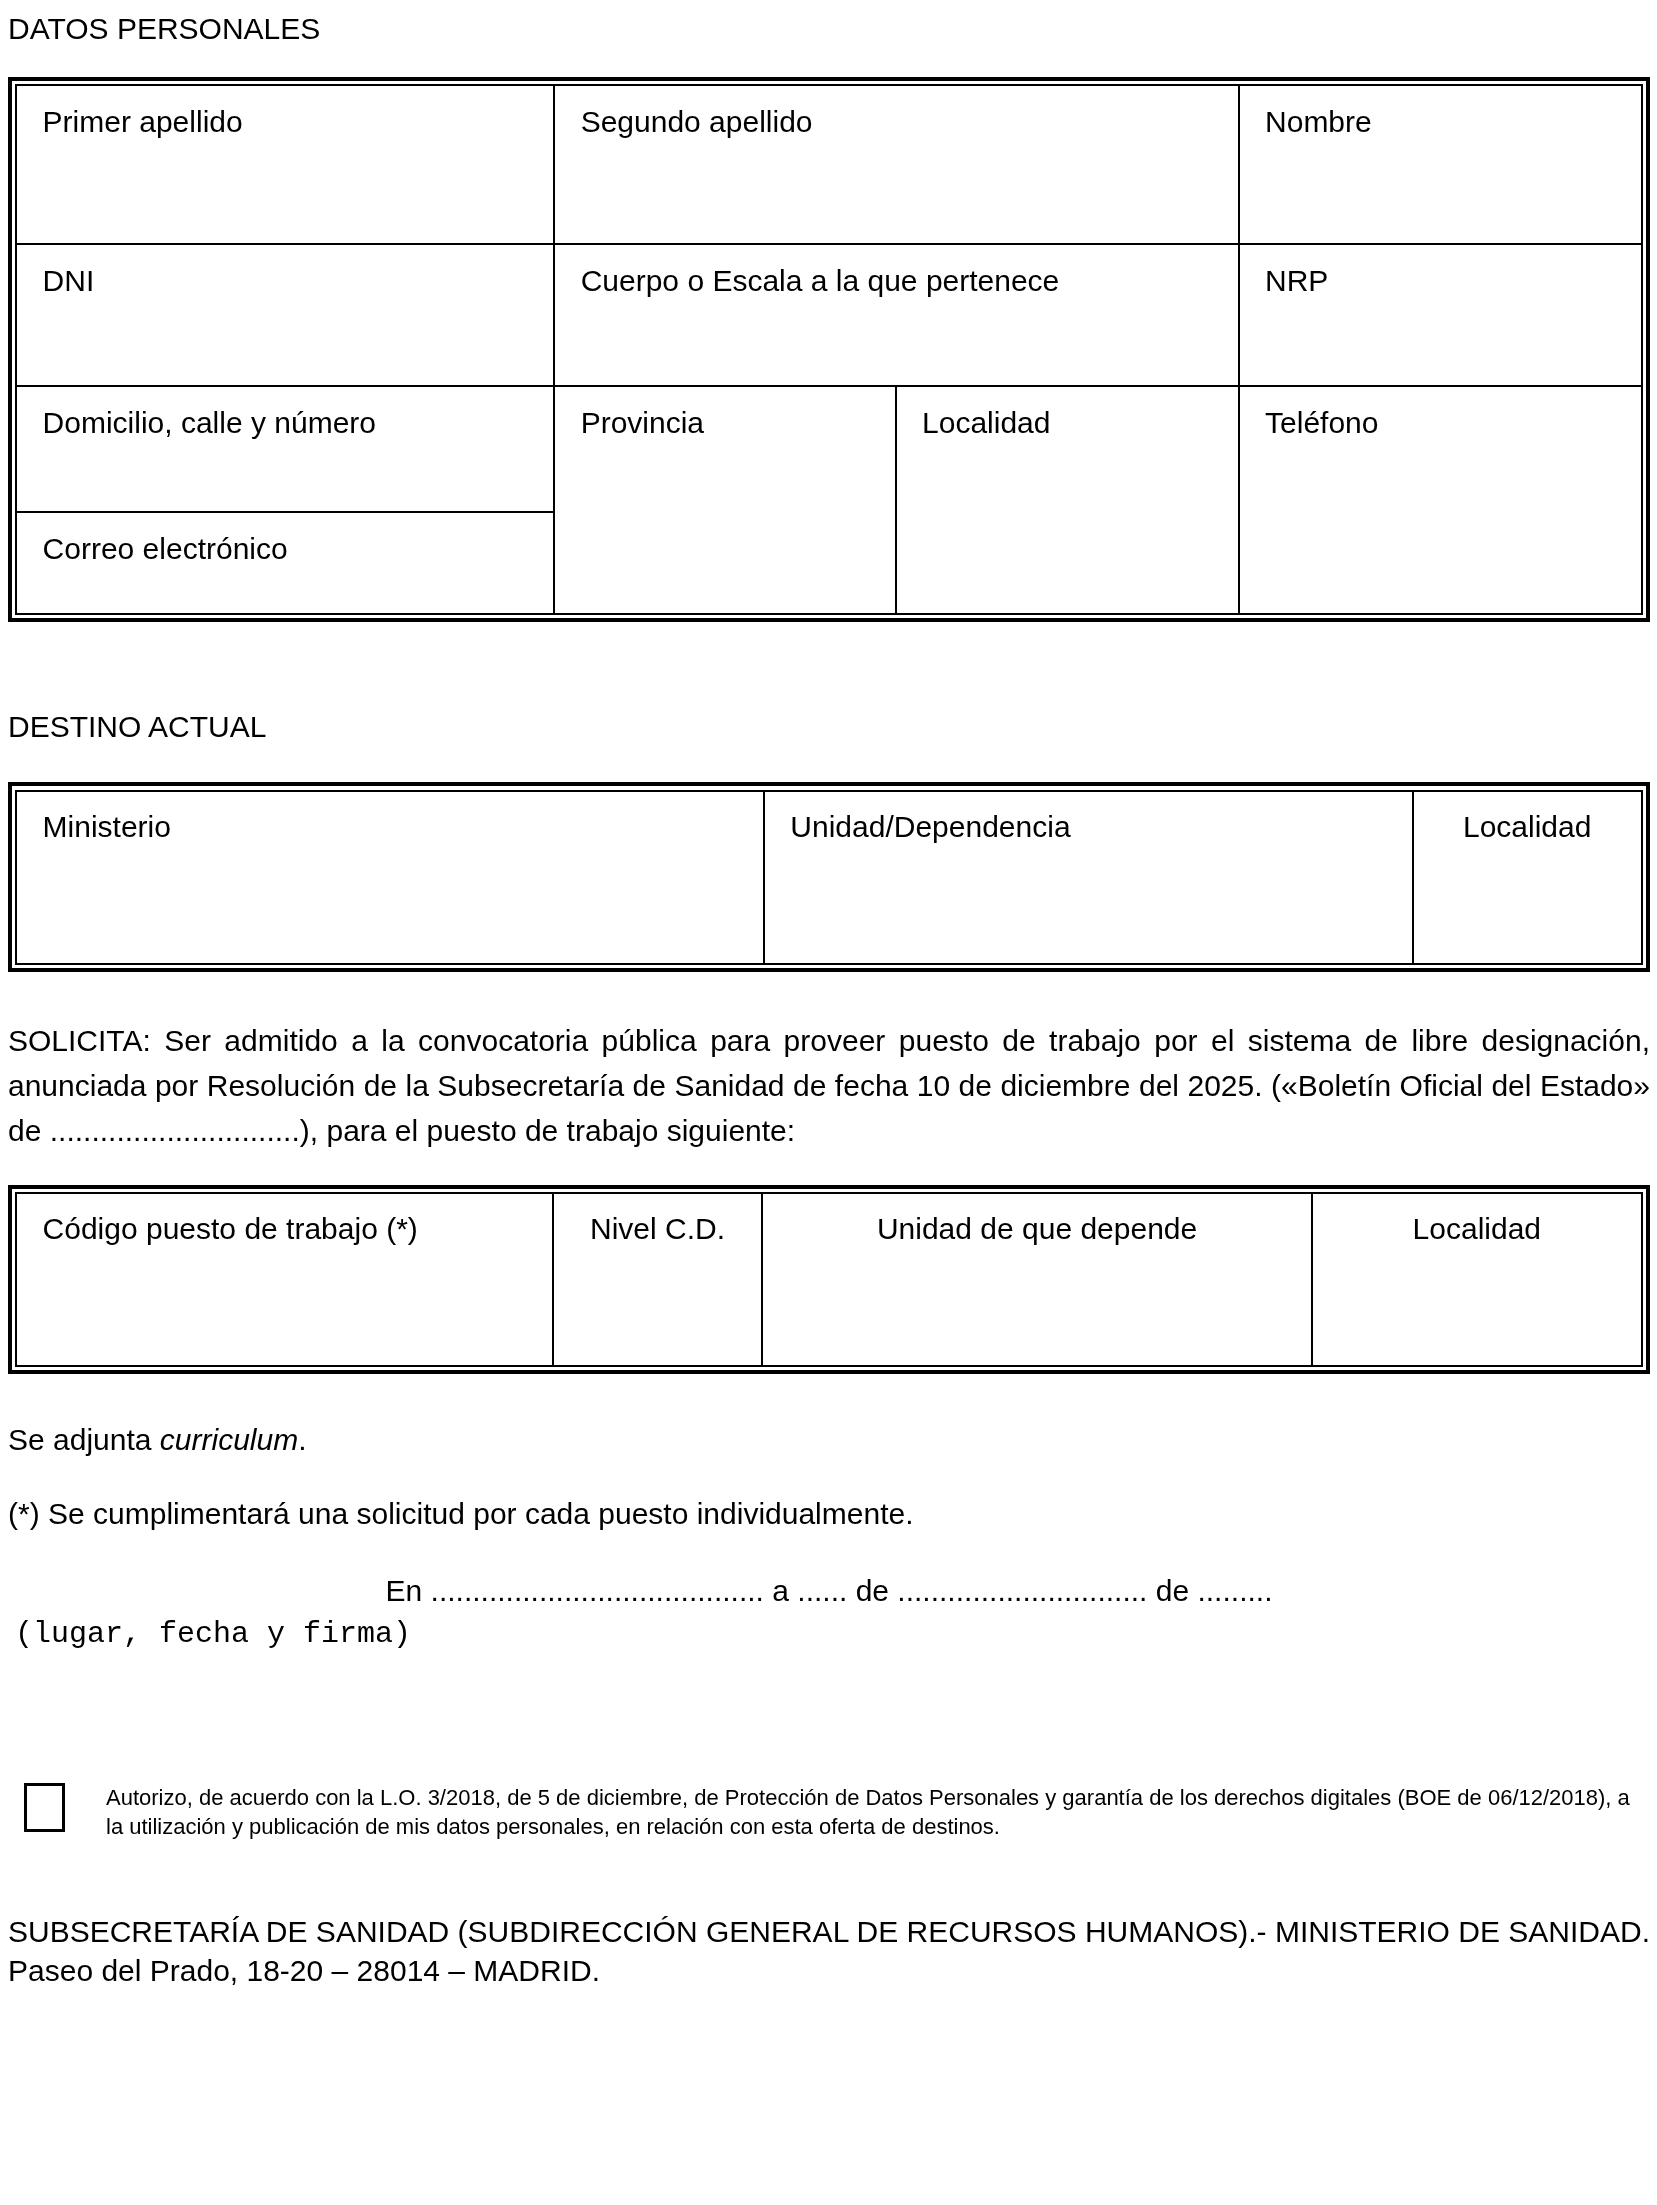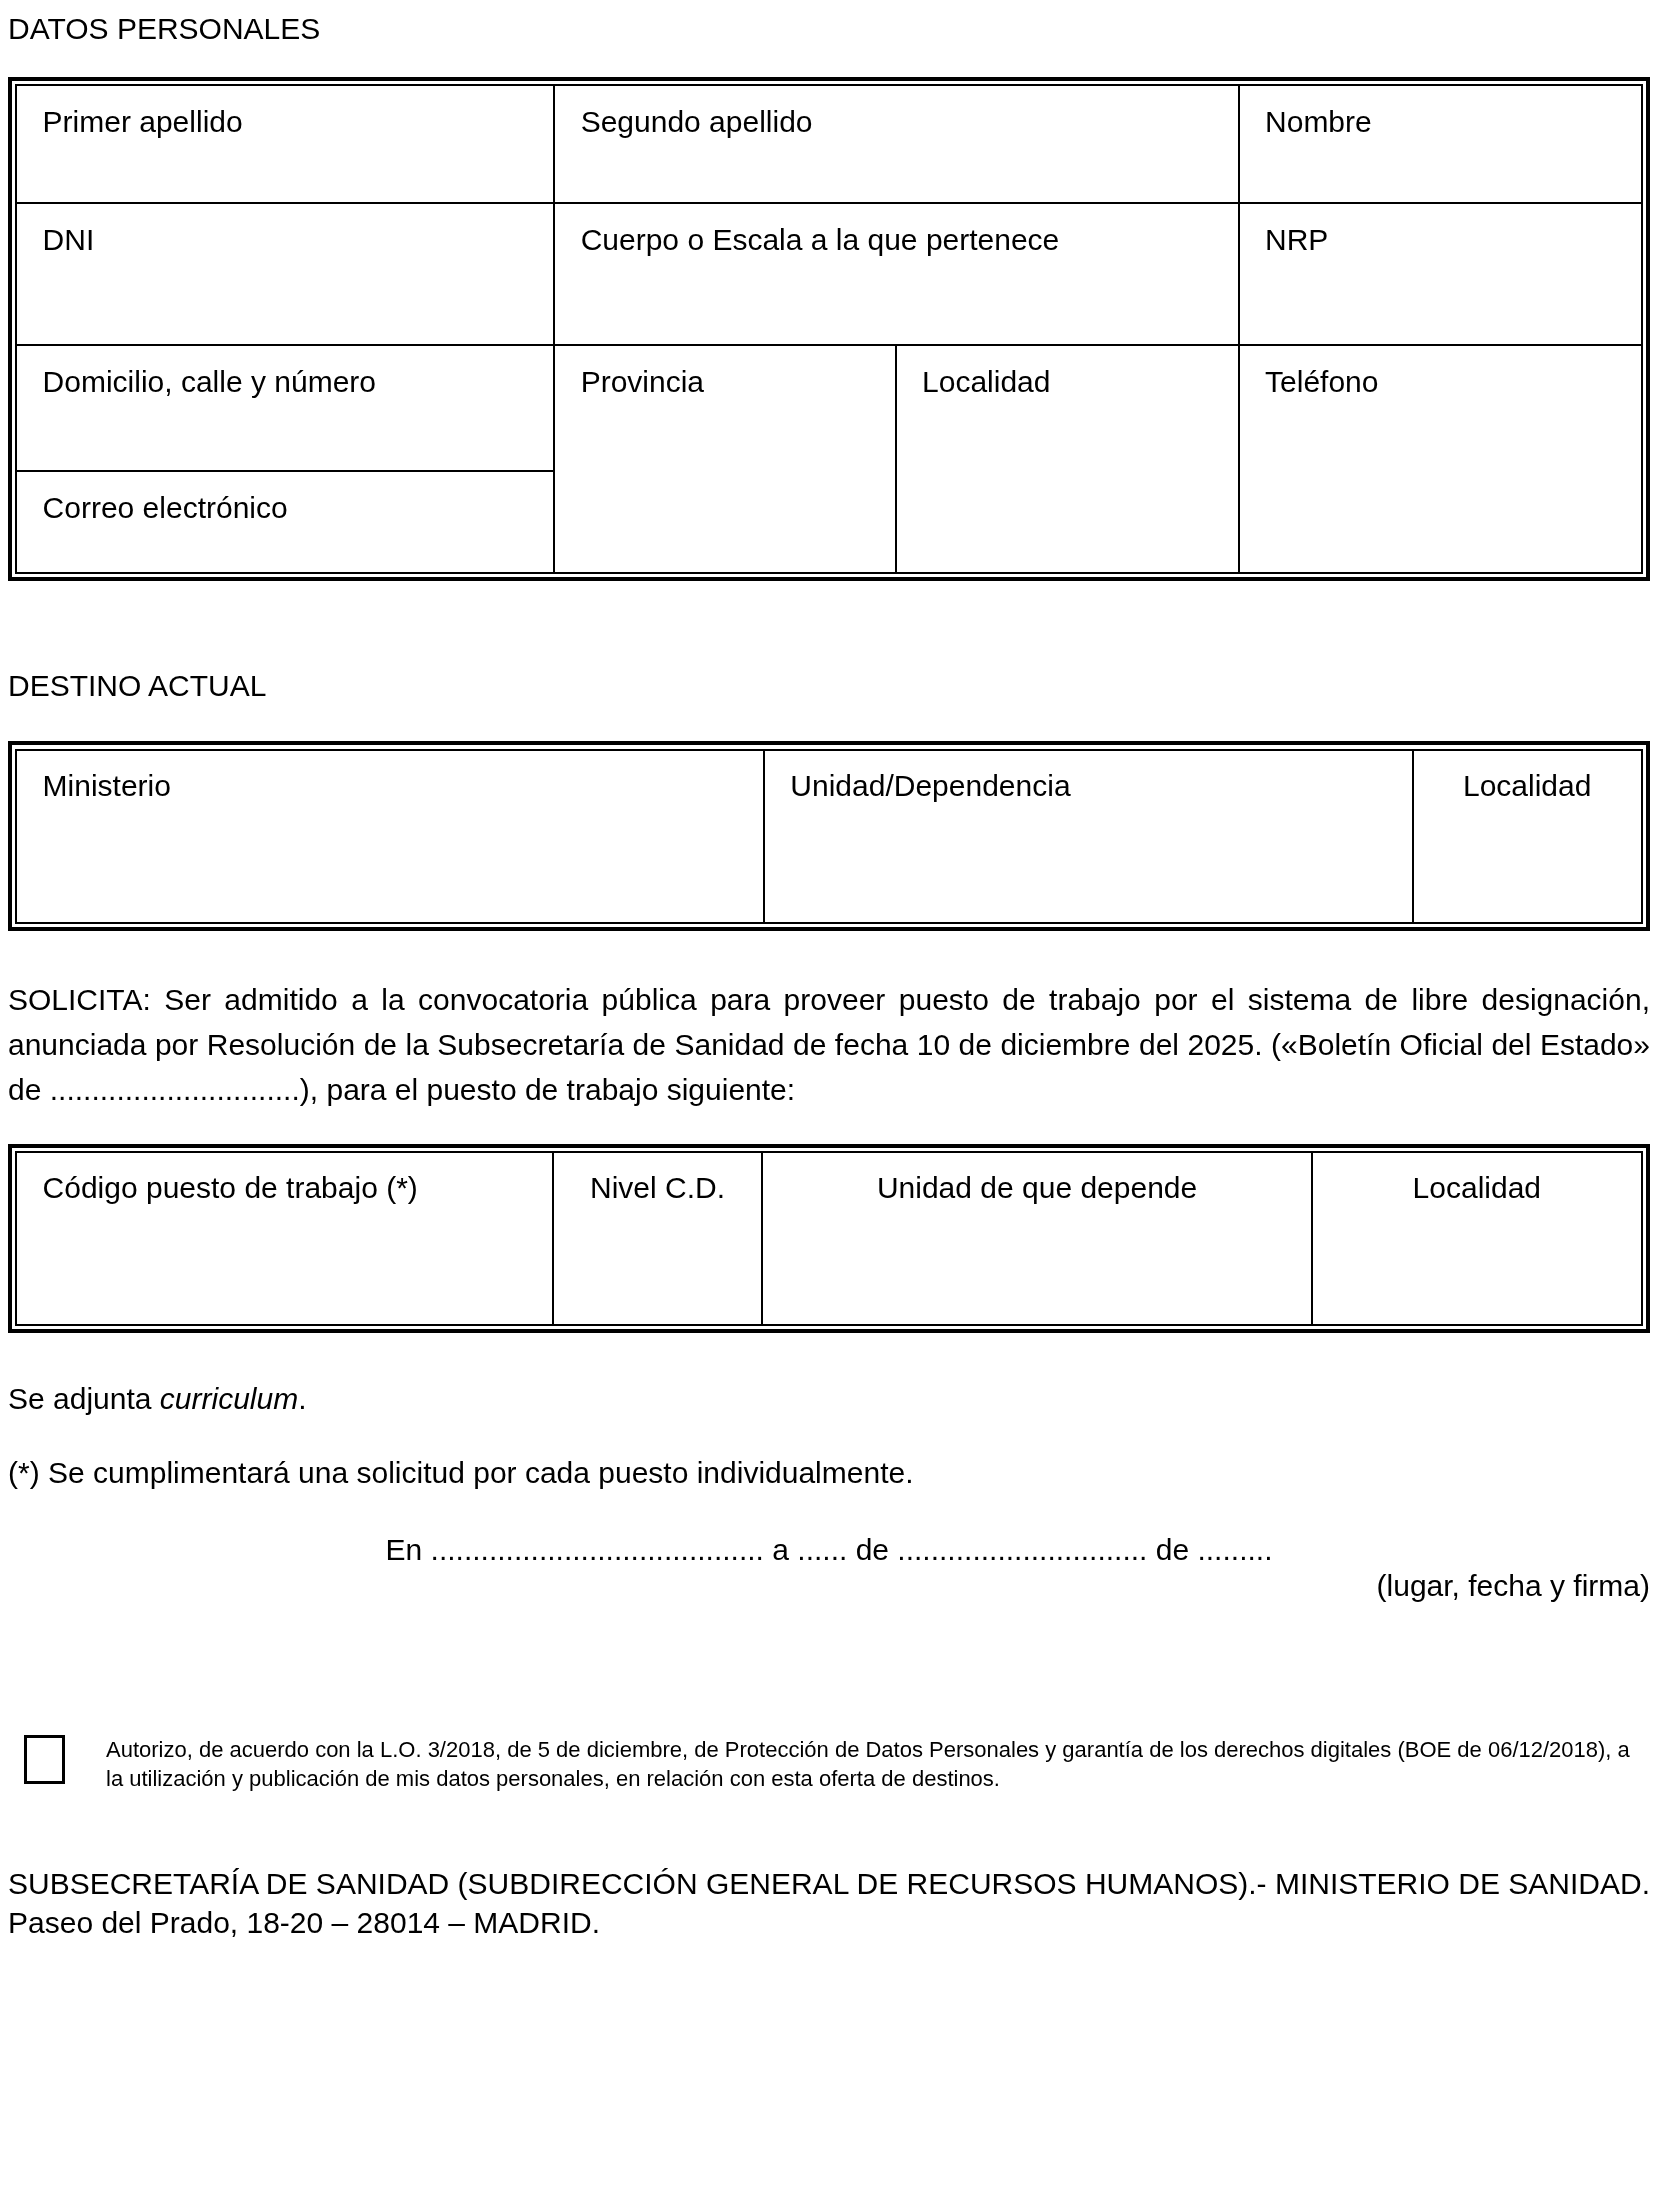--- a/index.html
+++ b/index.html
@@ -53,22 +53,23 @@
     text-align: justify;
     line-height: 1.5;
   }
   .adjunta { margin: 48px 0 0 0; }
   .nota { margin: 38px 0 0 0; }
   .fecha-line {
     margin: 41px 0 0 0;
     text-align: center;
   }
   .lugar-line {
-    margin: 0;
-    text-align: right;
+    margin: 7px;
+    text-align: left;
+    font-family: Liberation Mono, monospace;
   }
   .autorizo {
     margin-top: 131px;
     display: flex;
     align-items: flex-start;
   }
   .checkbox {
     width: 35px;
     height: 43px;
     border: 3.2px solid #000;
@@ -97,21 +98,21 @@
 
 <div class="tbl-wrap t1">
   <table class="form">
     <colgroup>
       <col style="width:33.1%">
       <col style="width:21.0%">
       <col style="width:21.1%">
       <col style="width:24.8%">
     </colgroup>
     <tbody>
-        <tr style="height:118px">
+        <tr style="height:159px">
       <td>Primer apellido</td>
       <td colspan="2">Segundo apellido</td>
       <td>Nombre</td>
     </tr>
     <tr style="height:142px">
       <td>DNI</td>
       <td colspan="2">Cuerpo o Escala a la que pertenece</td>
       <td>NRP</td>
     </tr>
     <tr style="height:126px">

